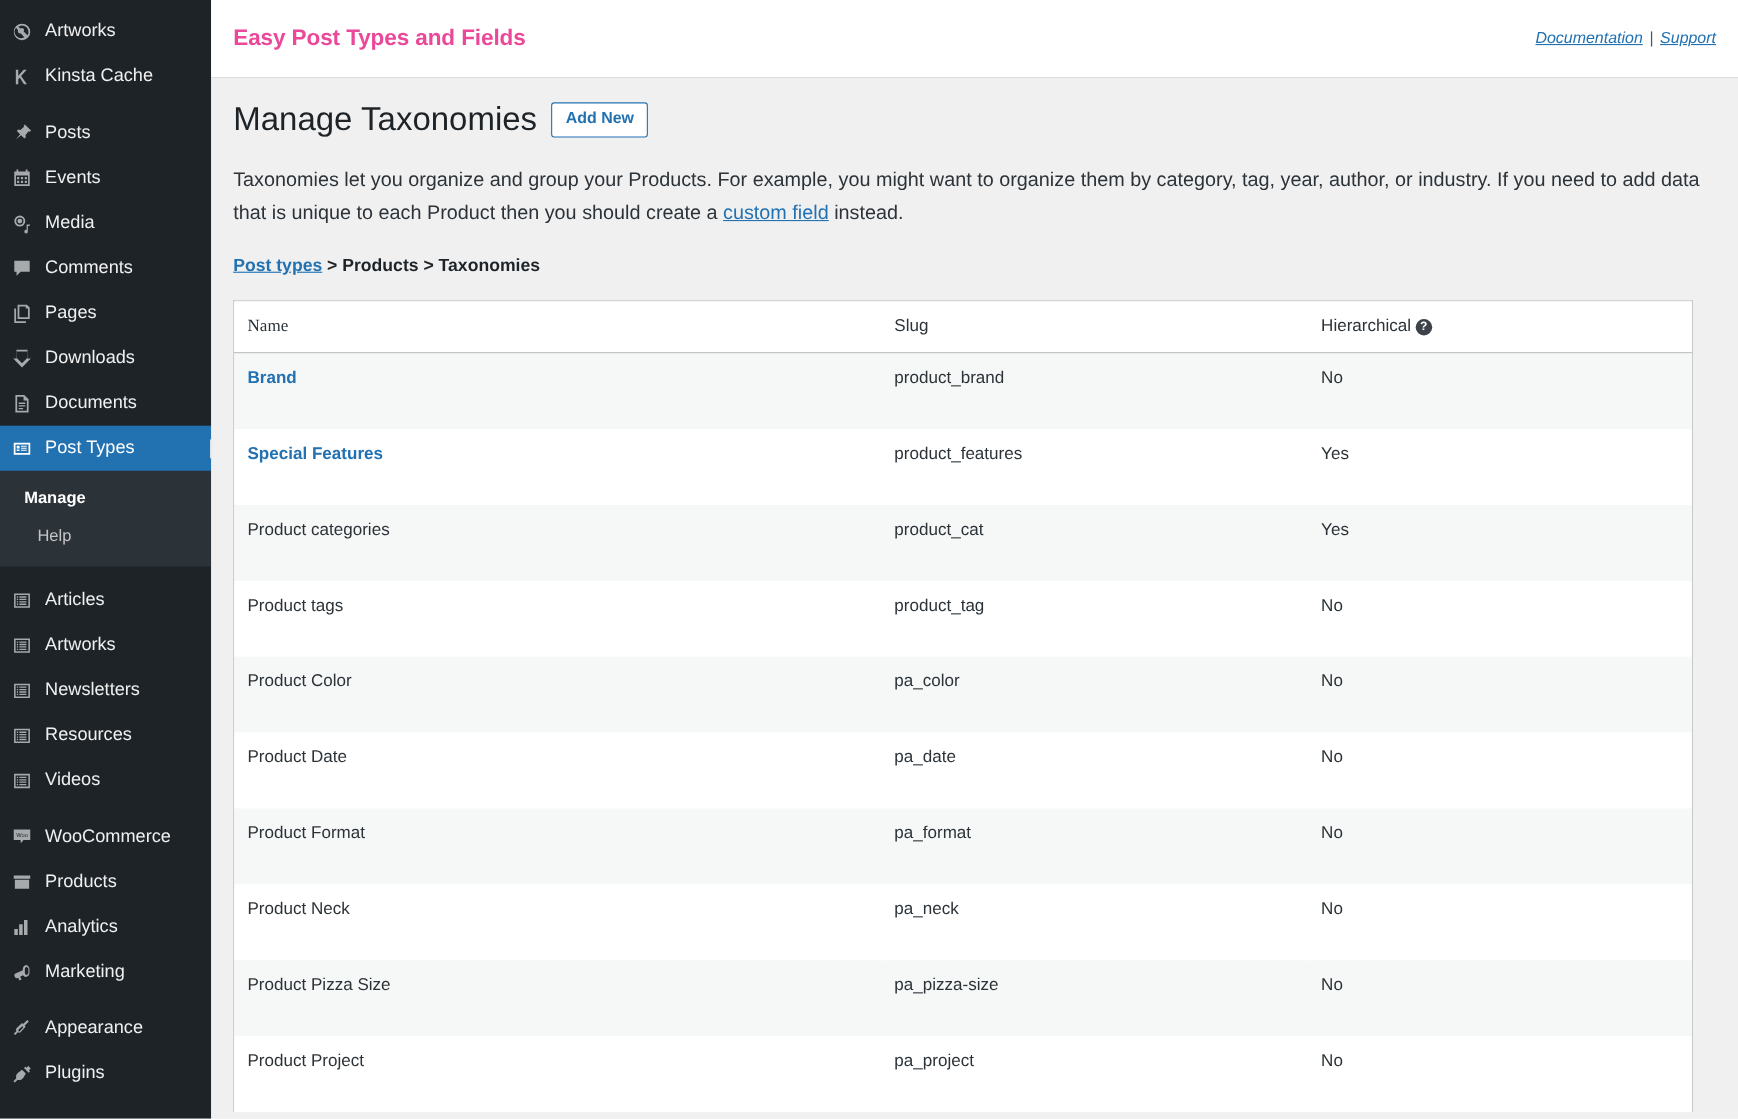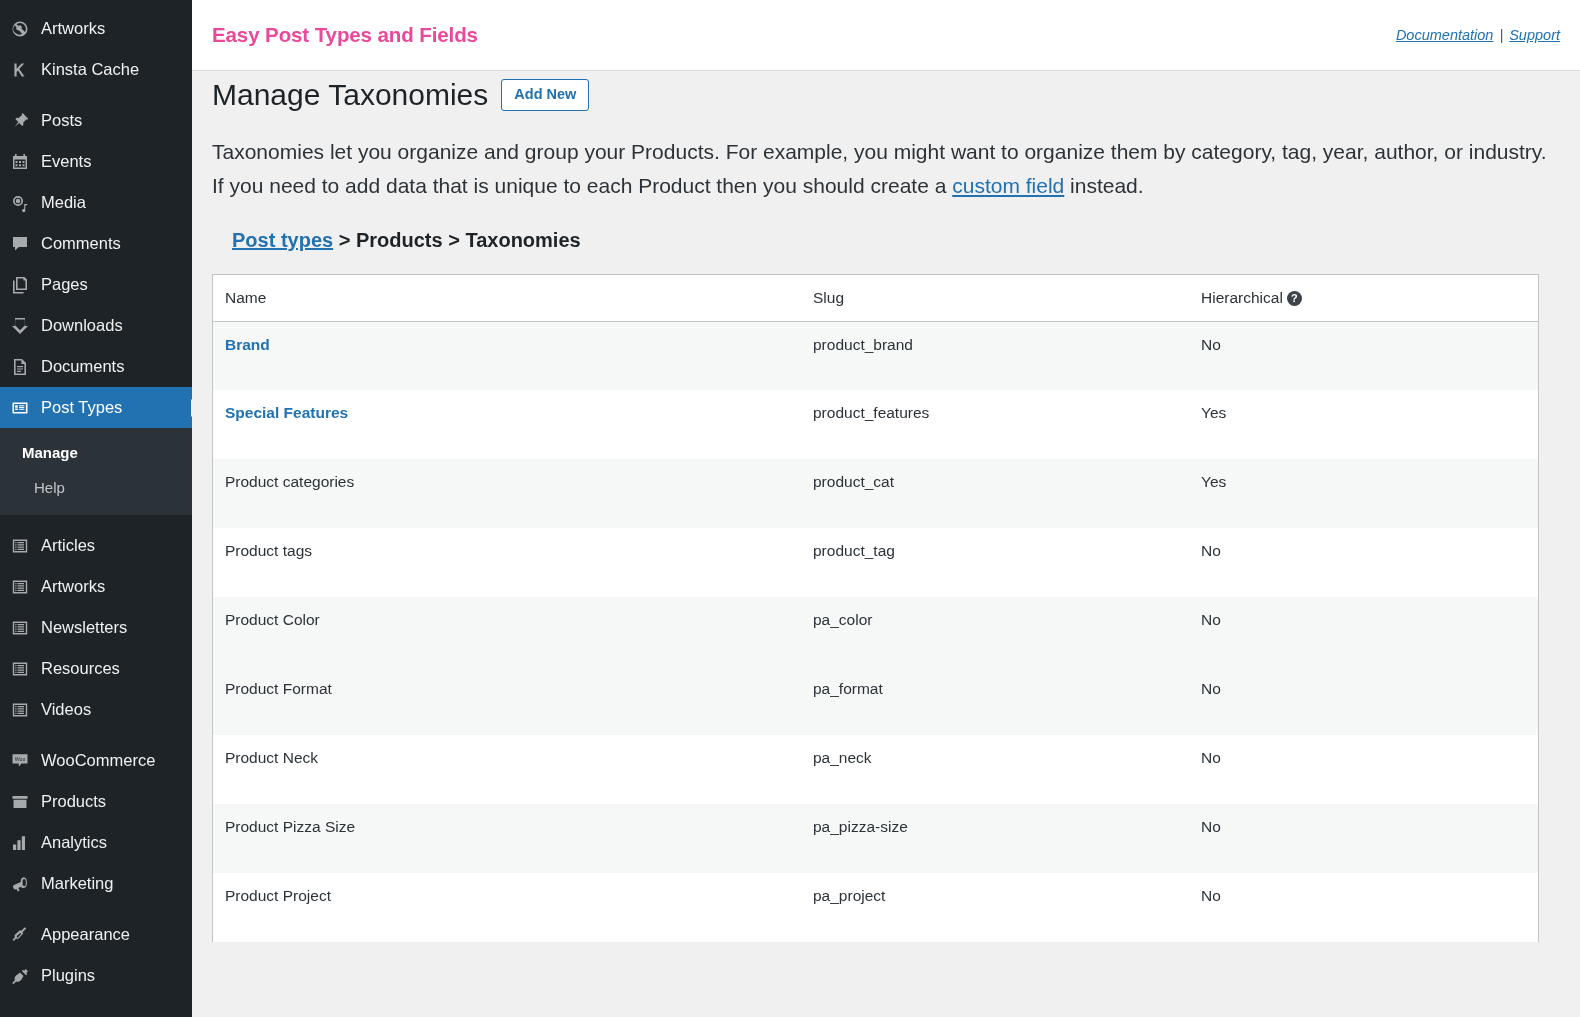--- a/index.html
+++ b/index.html
@@ -132,21 +132,21 @@
     cursor: pointer;
   }
   .topbar-links .sepbar { color: #50575e; text-decoration: none; }
 
   .content { padding: 0 20px; }
 
   .page-head {
     display: flex;
     align-items: center;
     gap: 13px;
-    padding-top: 6px;
+    padding-top: 20px;
   }
   .page-title {
     font-size: 30px;
     font-weight: 400;
     color: #1d2327;
     line-height: 1.2;
   }
   .btn-addnew {
     background: #fff;
     border: 1px solid #2271b1;
@@ -155,33 +155,32 @@
     font-weight: bold;
     font-size: 14.5px;
     padding: 6px 12px 7px;
     cursor: pointer;
     font-family: "Liberation Sans", sans-serif;
     line-height: 1.2;
   }
 
   .desc {
     margin-top: 22px;
-    font-size: 21px;
+    font-size: 18px;
     line-height: 1.64;
     color: #2c3338;
     max-width: 1335px;
   }
   .desc a { color: #2271b1; text-decoration: underline; }
 
   .breadcrumb {
     margin-top: 25px;
-    font-size: 20px;
+    font-size: 16px;
     font-weight: bold;
     color: #1d2327;
-    margin-left: 20px;
   }
   .breadcrumb a { color: #2271b1; text-decoration: underline; }
   .breadcrumb .bsep { font-weight: bold; color: #1d2327; }
 
   
   .tbl-wrap {
     margin-top: 22px;
     background: #fff;
     border: 1px solid #c3c4c7;
     border-bottom: none;
@@ -191,21 +190,21 @@
   thead th {
     text-align: left;
     font-size: 15.5px;
     font-weight: 400;
     color: #2c3338;
     padding: 14px 0 14px 12px;
     border-bottom: 1px solid #c3c4c7;
     background: #fff;
     vertical-align: middle;
   }
-  thead th.c-name { width: 588px; }
+  thead th.c-name { width: 588px; font-family: Liberation Serif, serif; }
   thead th.c-slug { width: 388px; }
   thead th.c-hier { width: auto; }
 
   tbody td {
     font-size: 15.5px;
     color: #2c3338;
     padding: 14px 0 0 12px;
     vertical-align: top;
     height: 69px;
   }
@@ -470,20 +469,25 @@
               <tr class="even">
                 <td>Product tags</td>
                 <td>product_tag</td>
                 <td>No</td>
               </tr>
               <tr class="odd">
                 <td>Product Color</td>
                 <td>pa_color</td>
                 <td>No</td>
               </tr>
+              <tr class="even">
+                <td>Product Date</td>
+                <td>pa_date</td>
+                <td>No</td>
+              </tr>
               <tr class="odd">
                 <td>Product Format</td>
                 <td>pa_format</td>
                 <td>No</td>
               </tr>
               <tr class="even">
                 <td>Product Neck</td>
                 <td>pa_neck</td>
                 <td>No</td>
               </tr>

